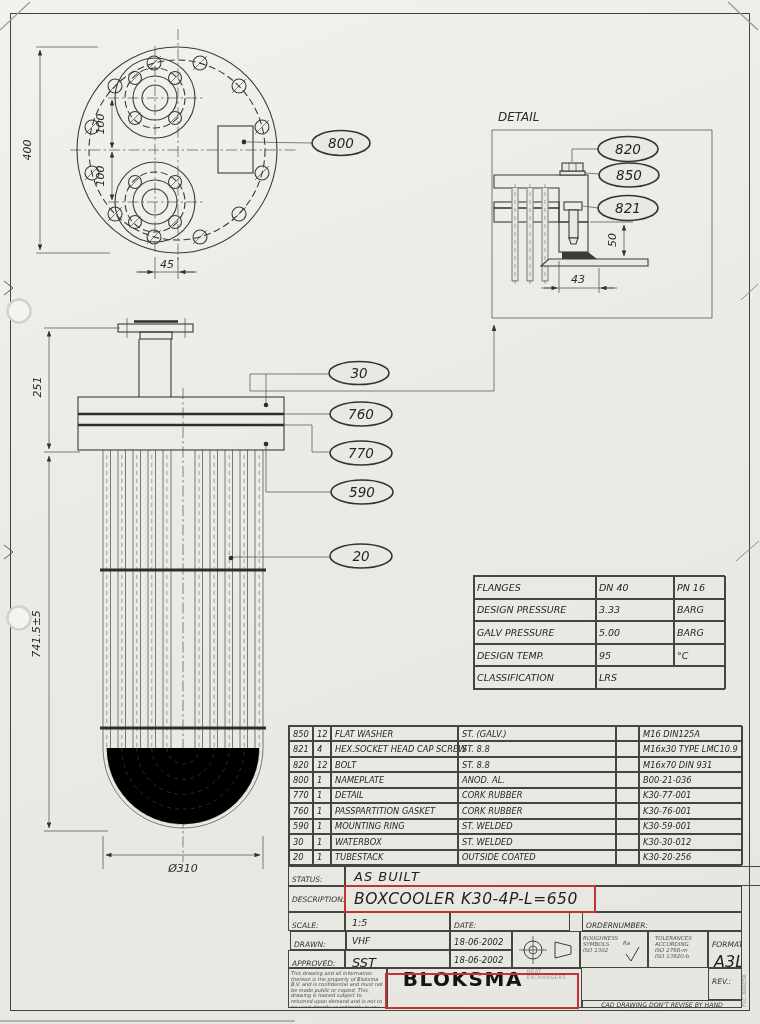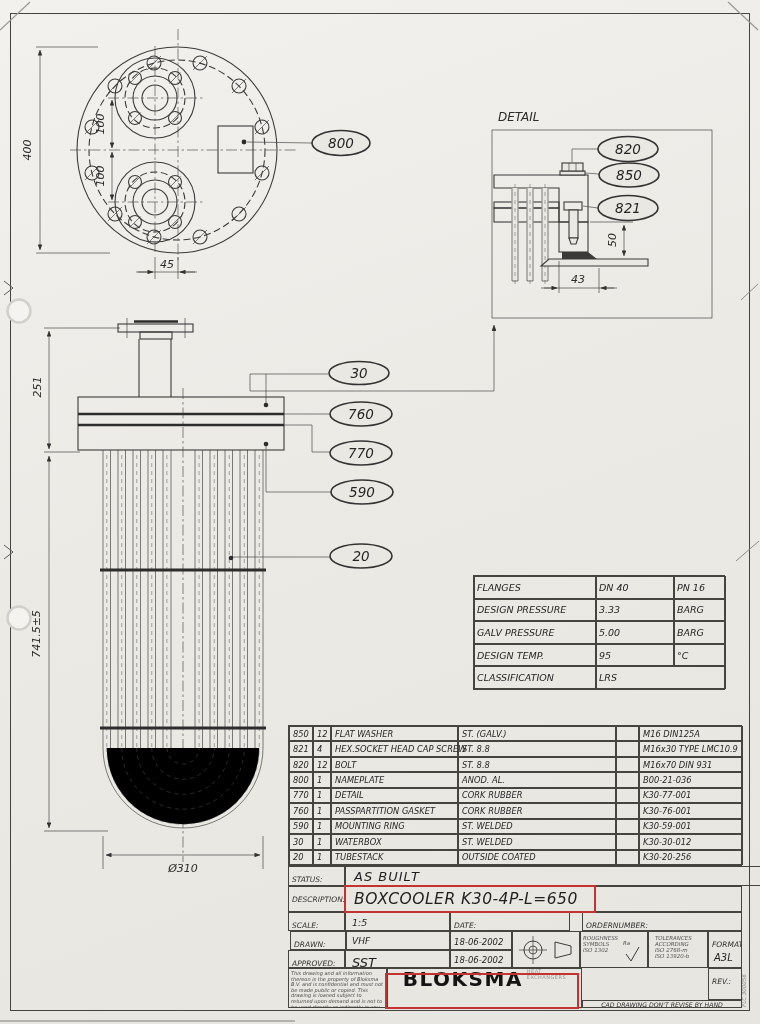--- a/index.html
+++ b/index.html
@@ -450,21 +450,21 @@
   <div class="cell" style="left:360px;top:65px;width:60px;height:37px">
     <div style="position:absolute;left:6px;top:3px">
       <div class="tiny it">TOLERANCES</div>
       <div class="tiny it">ACCORDING</div>
       <div class="tiny it">ISO 2768-m</div>
       <div class="tiny it">ISO 13920-b</div>
     </div>
   </div>
   <div class="cell" style="left:420px;top:65px;width:34px;height:37px">
     <div class="lbl">FORMAT:</div>
-    <div class="val" style="font-size:10px;padding:3px 0 0 5px">A3L</div>
+    <div class="val" style="font-size:16px;padding:3px 0 0 5px">A3L</div>
   </div>
 
   <div class="cell" id="legal-cell" style="left:0;top:102px;width:99px;height:40px">This drawing and all information thereon is the property of Bloksma B.V. and is confidential and must not be made public or copied. This drawing is loaned subject to returned upon demand and is not to be used directly or indirectly in any way to our interests.</div>
   <div class="cell" style="left:99px;top:102px;width:195px;height:40px;display:flex;align-items:flex-start;justify-content:center">
     <span id="logo-text">BLOKSMA</span>
     <span id="logo-sub">
       <div>HEAT</div>
       <div>EXCHANGERS</div>
     </span>
   </div>

